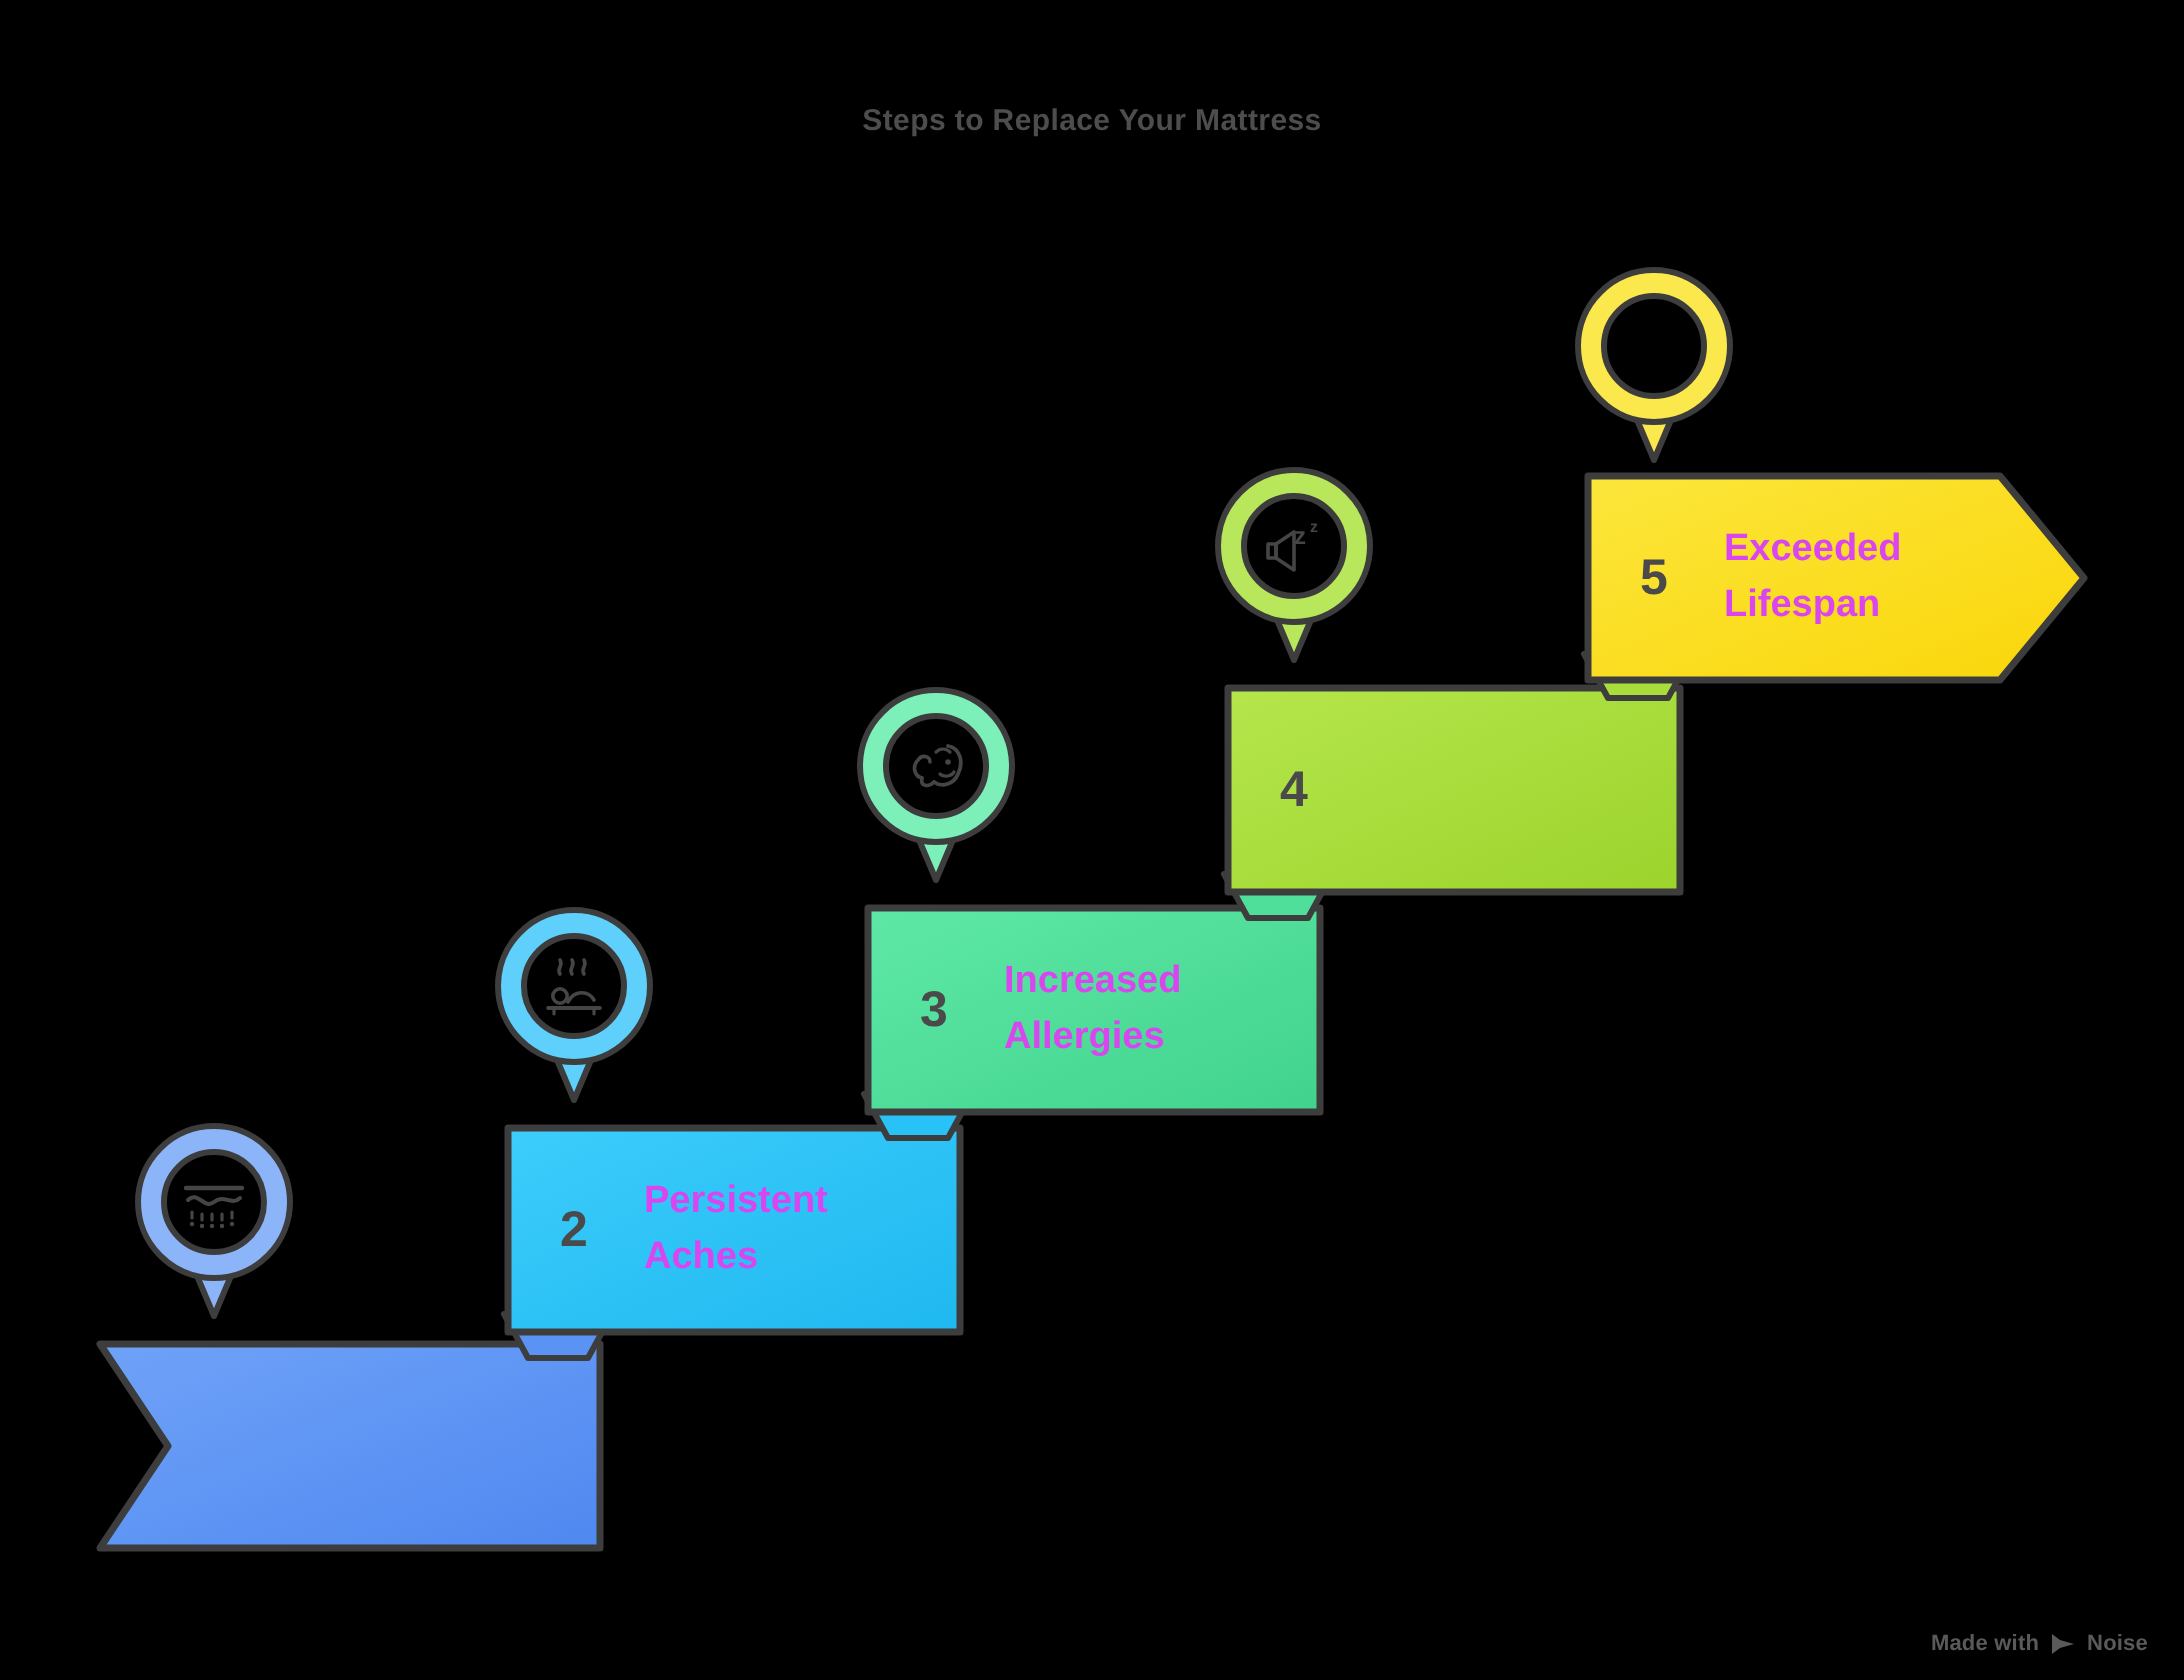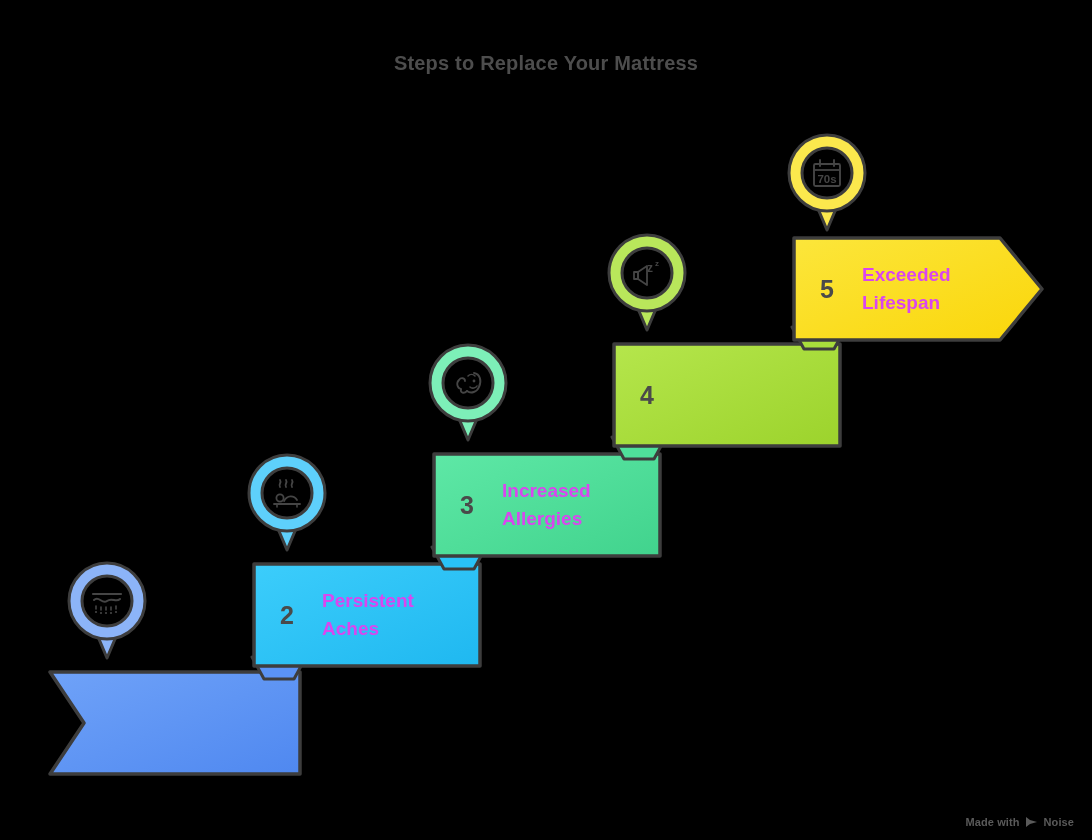--- a/index.html
+++ b/index.html
@@ -19,21 +19,21 @@
     overflow: hidden;
   }
 
   
   #chart-title {
     position: absolute;
     left: 0;
     top: 52px;
     width: 1092px;
     text-align: center;
-    font-size: 20px;
+    font-size: 15px;
     font-weight: bold;
     color: #4d4d4d;
     letter-spacing: 0.2px;
   }
 
   
   .step {
     position: absolute;
   }
 
@@ -288,29 +288,20 @@
 Lifespan</span>
     </div>
   </div>
 
   <div class="pin" style="left:786px; top:132px;">
     <svg width="82" height="102" viewBox="0 0 82 102">
       <path d="M41,98 L30,72 L52,72 Z" fill="#fbe84d" stroke="#3d3d3d" stroke-width="3" stroke-linejoin="round"></path>
       <circle cx="41" cy="41" r="38" fill="#fbe84d" stroke="#3d3d3d" stroke-width="3"></circle>
       <circle cx="41" cy="41" r="25" fill="#000000" stroke="#3d3d3d" stroke-width="3"></circle>
     </svg>
-    <div class="glyph">
-      <svg width="34" height="32" viewBox="0 0 34 32">
-        <rect x="4" y="7" width="26" height="22" rx="1.5" fill="none" stroke="#454545" stroke-width="1.9"></rect>
-        <line x1="4" y1="13" x2="30" y2="13" stroke="#454545" stroke-width="1.8"></line>
-        <line x1="10" y1="3" x2="10" y2="9" stroke="#454545" stroke-width="1.9" stroke-linecap="round"></line>
-        <line x1="24" y1="3" x2="24" y2="9" stroke="#454545" stroke-width="1.9" stroke-linecap="round"></line>
-        <text x="17" y="25.5" text-anchor="middle" font-family="'Liberation Sans', sans-serif" font-size="11.5" font-weight="bold" fill="#454545">70s</text>
-      </svg>
-    </div>
   </div>
 
   <div id="watermark">
     <span>Made with</span>
     <svg class="wm-logo" width="14" height="12" viewBox="0 0 14 12">
       <path d="M1,1 L1,11 L5,8 L12,6 L5,4 Z" fill="#5a5a5a"></path>
     </svg>
     <span>Noise</span>
   </div>
 

